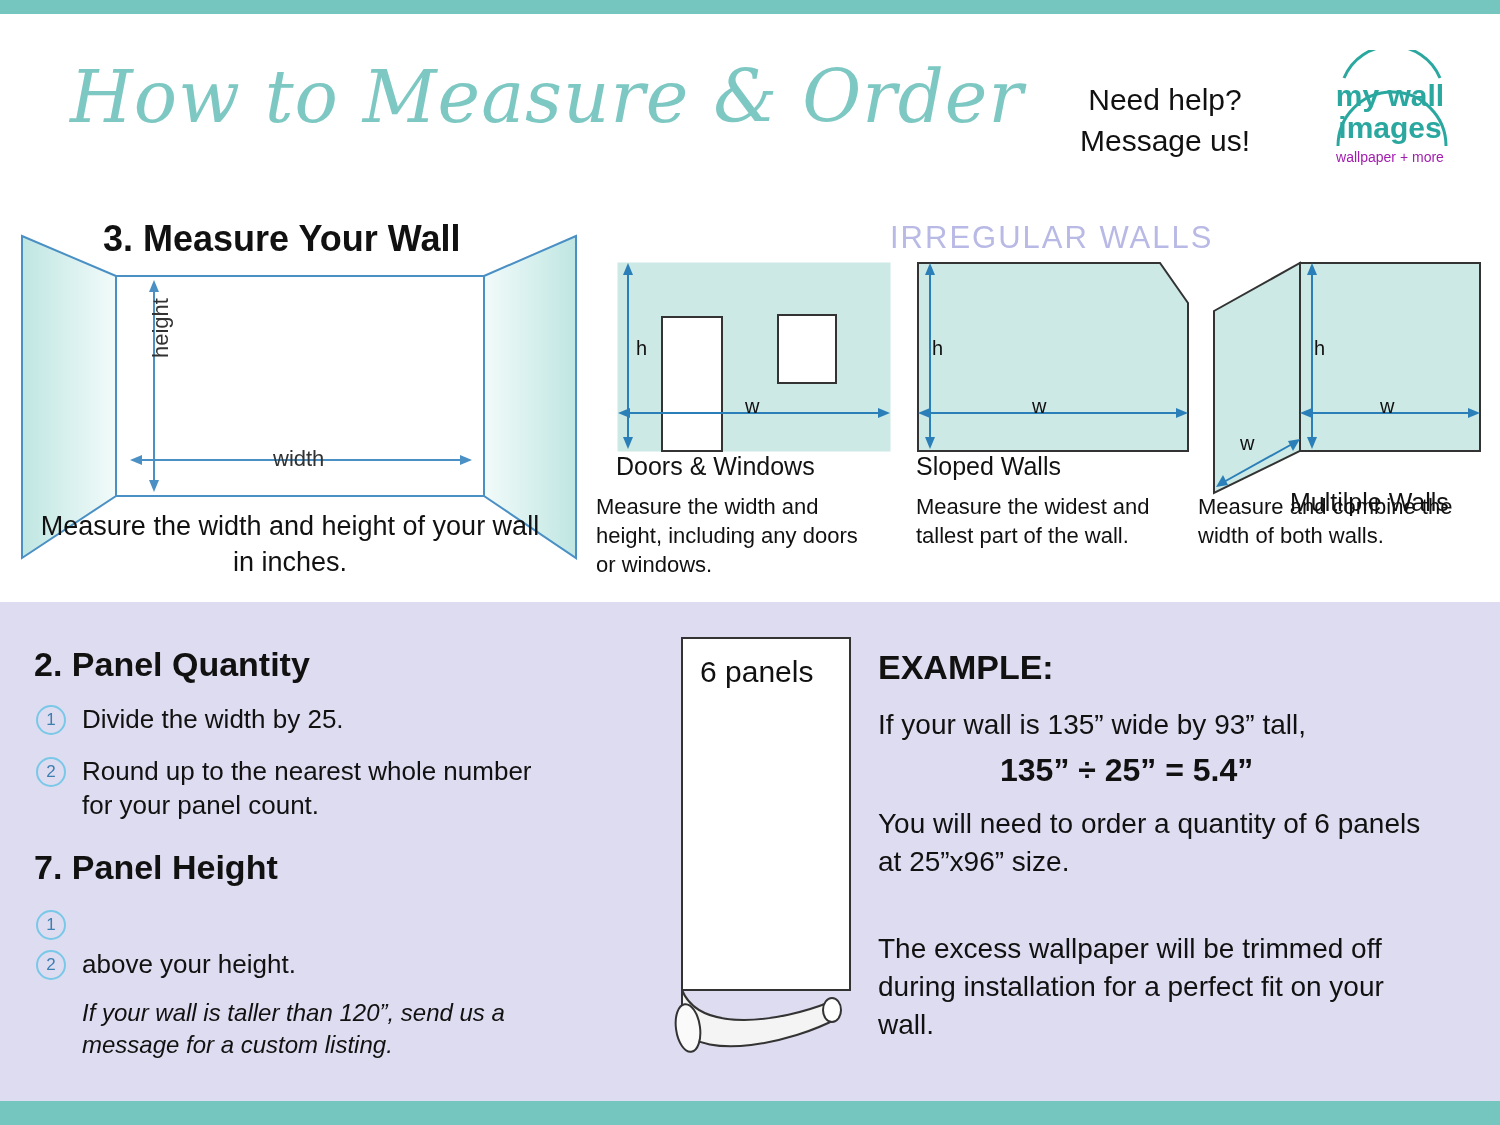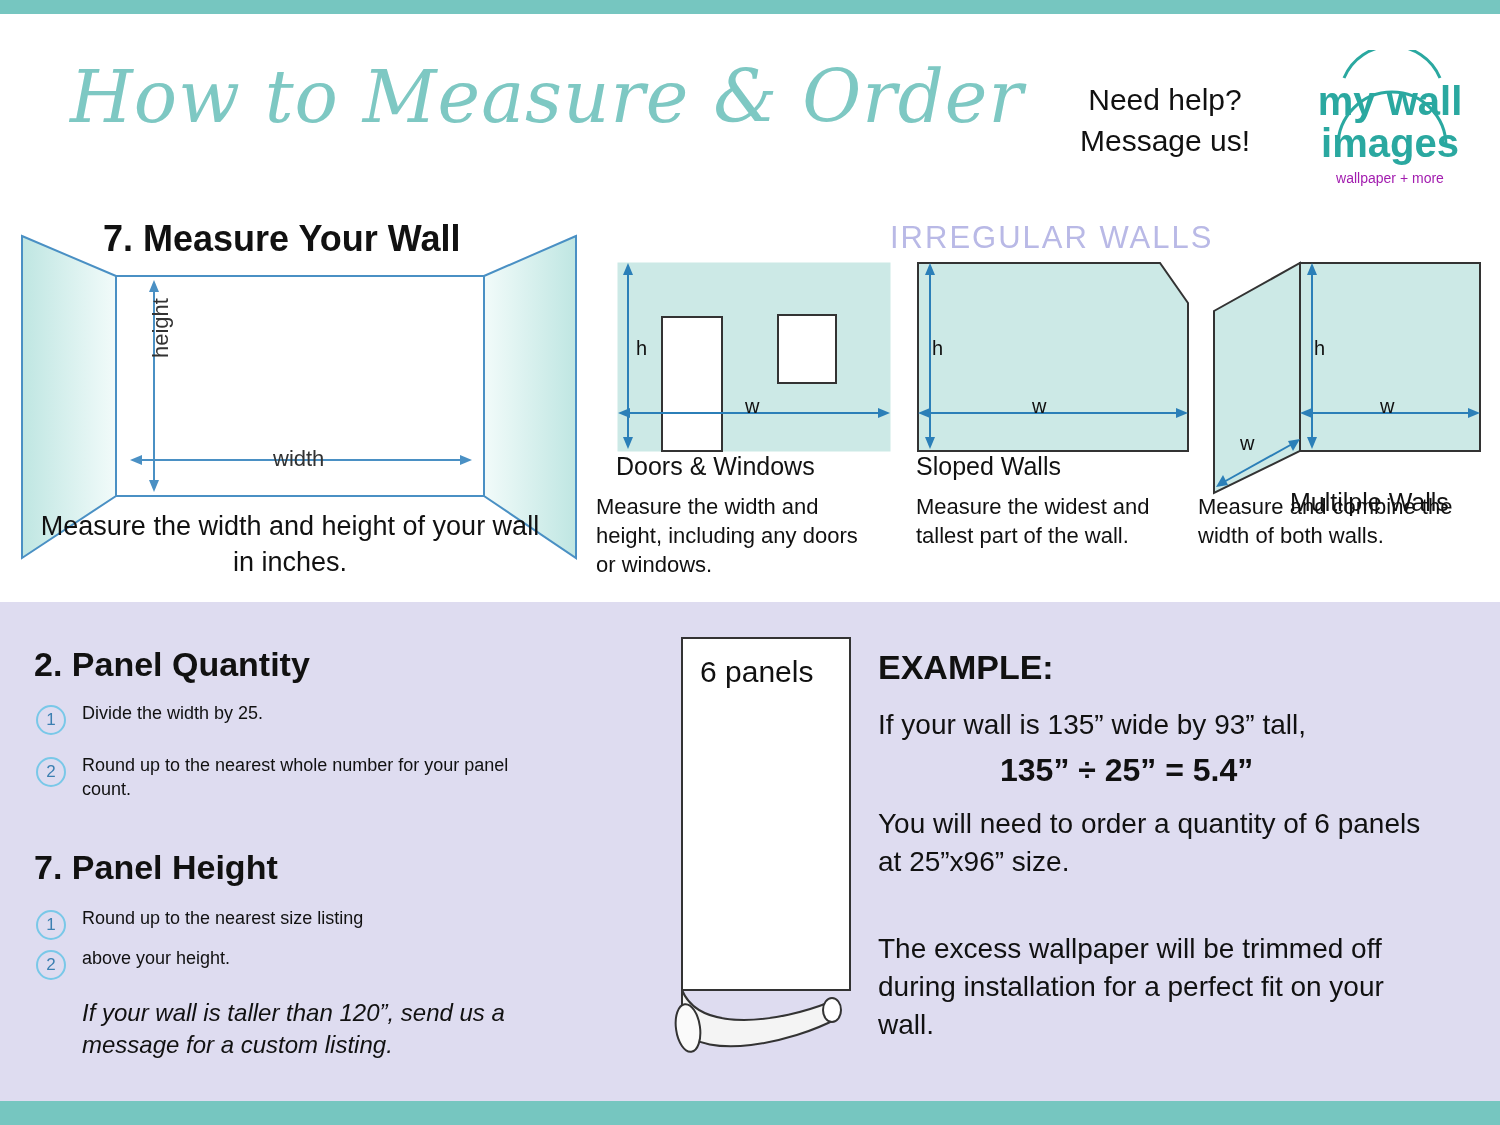--- a/index.html
+++ b/index.html
@@ -28,21 +28,21 @@
   }
   .need-help {
     position:absolute; left:1050px; top:80px; width:230px;
     text-align:center;
     font-size:30px; color:#111; line-height:1.35;
   }
   .logo { position:absolute; left:1300px; top:50px; width:180px; height:140px; text-align:center; }
   .logo svg { position:absolute; left:0; top:0; }
   .logo .l1, .logo .l2 {
     font-family:"Liberation Sans", sans-serif;
-    font-weight:bold; font-size:40px; color:#2aa8a0; line-height:1.05;
+    font-weight:bold; font-size:30px; color:#2aa8a0; line-height:1.05;
     position:relative; z-index:2;
   }
   .logo .l1 { margin-top:30px; }
   .logo .tag {
     position:relative; z-index:2;
     font-size:14px; color:#a21caf; margin-top:6px;
   }
 
   
   .s1-title {
@@ -69,21 +69,21 @@
     position:absolute; left:0; top:602px; width:1500px; height:499px;
     background:#dedcf0;
   }
   .h2 { position:absolute; font-size:34px; font-weight:bold; color:#111; }
   .bullet-num {
     position:absolute; width:30px; height:30px; border-radius:50%;
     border:2px solid #79c8e8; color:#3c7fb1; font-size:17px;
     display:flex; align-items:center; justify-content:center;
     box-sizing:border-box;
   }
-  .bullet-txt { position:absolute; font-size:18px; color:#111; line-height:1.32; }
+  .bullet-txt { position:absolute; font-size:26px; color:#111; line-height:1.32; }
   .ital { font-style:italic; font-size:24px; }
 
   .ex-h { position:absolute; left:878px; top:648px; font-size:34px; font-weight:bold; color:#111; }
   .ex-t { position:absolute; font-size:28px; color:#111; line-height:1.35; }
   .ex-eq { position:absolute; font-size:32px; font-weight:bold; color:#111; }
 
   .roll-label { position:absolute; left:700px; top:655px; font-size:30px; color:#111; }
 </style>
 </head>
 <body>
@@ -103,21 +103,21 @@
   <div class="logo">
     <svg width="180" height="140" viewBox="0 0 180 140">
       <path d="M38 96 A 54 54 0 1 1 146 96" fill="none" stroke="#2aa8a0" stroke-width="3"></path>
       <path d="M44 28 A 52 52 0 0 1 140 28" fill="none" stroke="#2aa8a0" stroke-width="3"></path>
     </svg>
     <div class="l1">my wall</div>
     <div class="l2">images</div>
     <div class="tag">wallpaper + more</div>
   </div>
 
-  <div class="s1-title">7. Measure Your Wall</div>
+  <div class="s1-title">3. Measure Your Wall</div>
 
   <div class="wallbox">
     <svg width="580" height="350" viewBox="0 0 580 350">
       <defs>
         <linearGradient id="sideL" x1="0" y1="0" x2="1" y2="0">
           <stop offset="0%" stop-color="#bfe6e2"></stop>
           <stop offset="100%" stop-color="#f2fbfa"></stop>
         </linearGradient>
         <linearGradient id="sideR" x1="1" y1="0" x2="0" y2="0">
           <stop offset="0%" stop-color="#bfe6e2"></stop>
@@ -205,21 +205,20 @@
 
   <div class="bullet-num" style="left:36px; top:705px;">1</div>
   <div class="bullet-txt" style="left:82px; top:702px; width:470px;">Divide the width by 25.</div>
 
   <div class="bullet-num" style="left:36px; top:757px;">2</div>
   <div class="bullet-txt" style="left:82px; top:754px; width:470px;">Round up to the nearest whole number for your panel count.</div>
 
   <div class="h2" style="left:34px; top:848px;">7. Panel Height</div>
 
   <div class="bullet-num" style="left:36px; top:910px;">1</div>
-  <div class="bullet-txt" style="left:82px; top:907px; width:500px;">Round up to the nearest size listing</div>
 
   <div class="bullet-num" style="left:36px; top:950px;">2</div>
   <div class="bullet-txt" style="left:82px; top:947px; width:500px;">above your height.</div>
 
   <div class="bullet-txt ital" style="left:82px; top:997px; width:490px;">If your wall is taller than 120”, send us a message for a custom listing.</div>
 
   <div style="position:absolute; left:660px; top:630px;">
     <svg width="220" height="450" viewBox="0 0 220 450">
       <rect x="22" y="8" width="168" height="352" fill="#ffffff" stroke="#333" stroke-width="2"></rect>
       <path d="M22 360 C 40 404, 120 392, 170 372 L 178 388 C 130 414, 46 430, 22 400 Z" fill="#f4f4f4" stroke="#333" stroke-width="2"></path>

